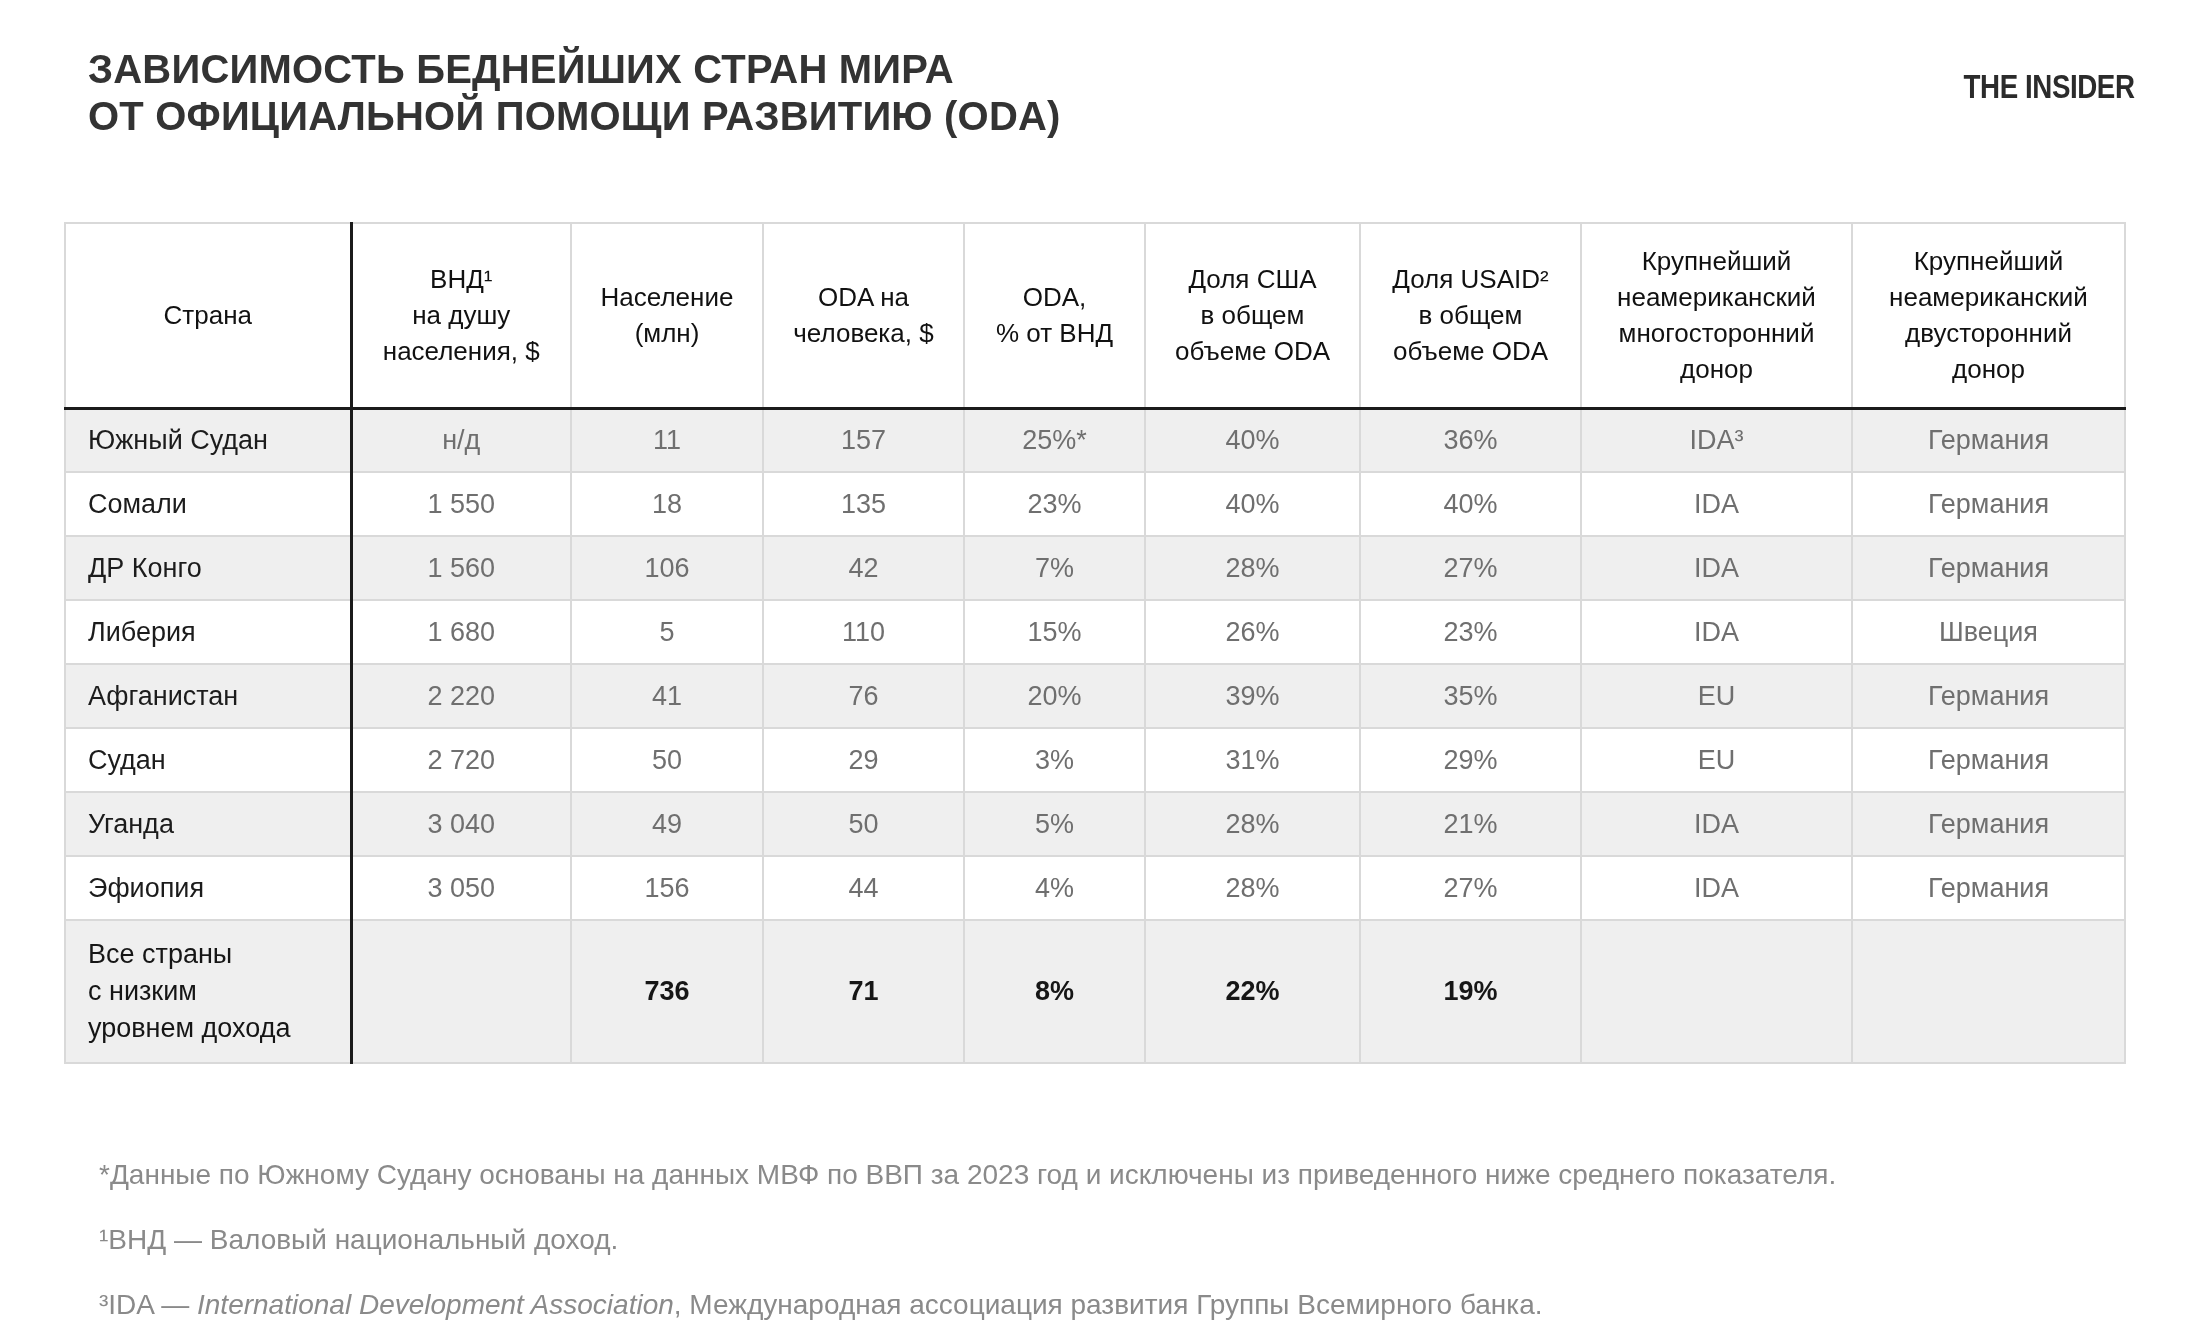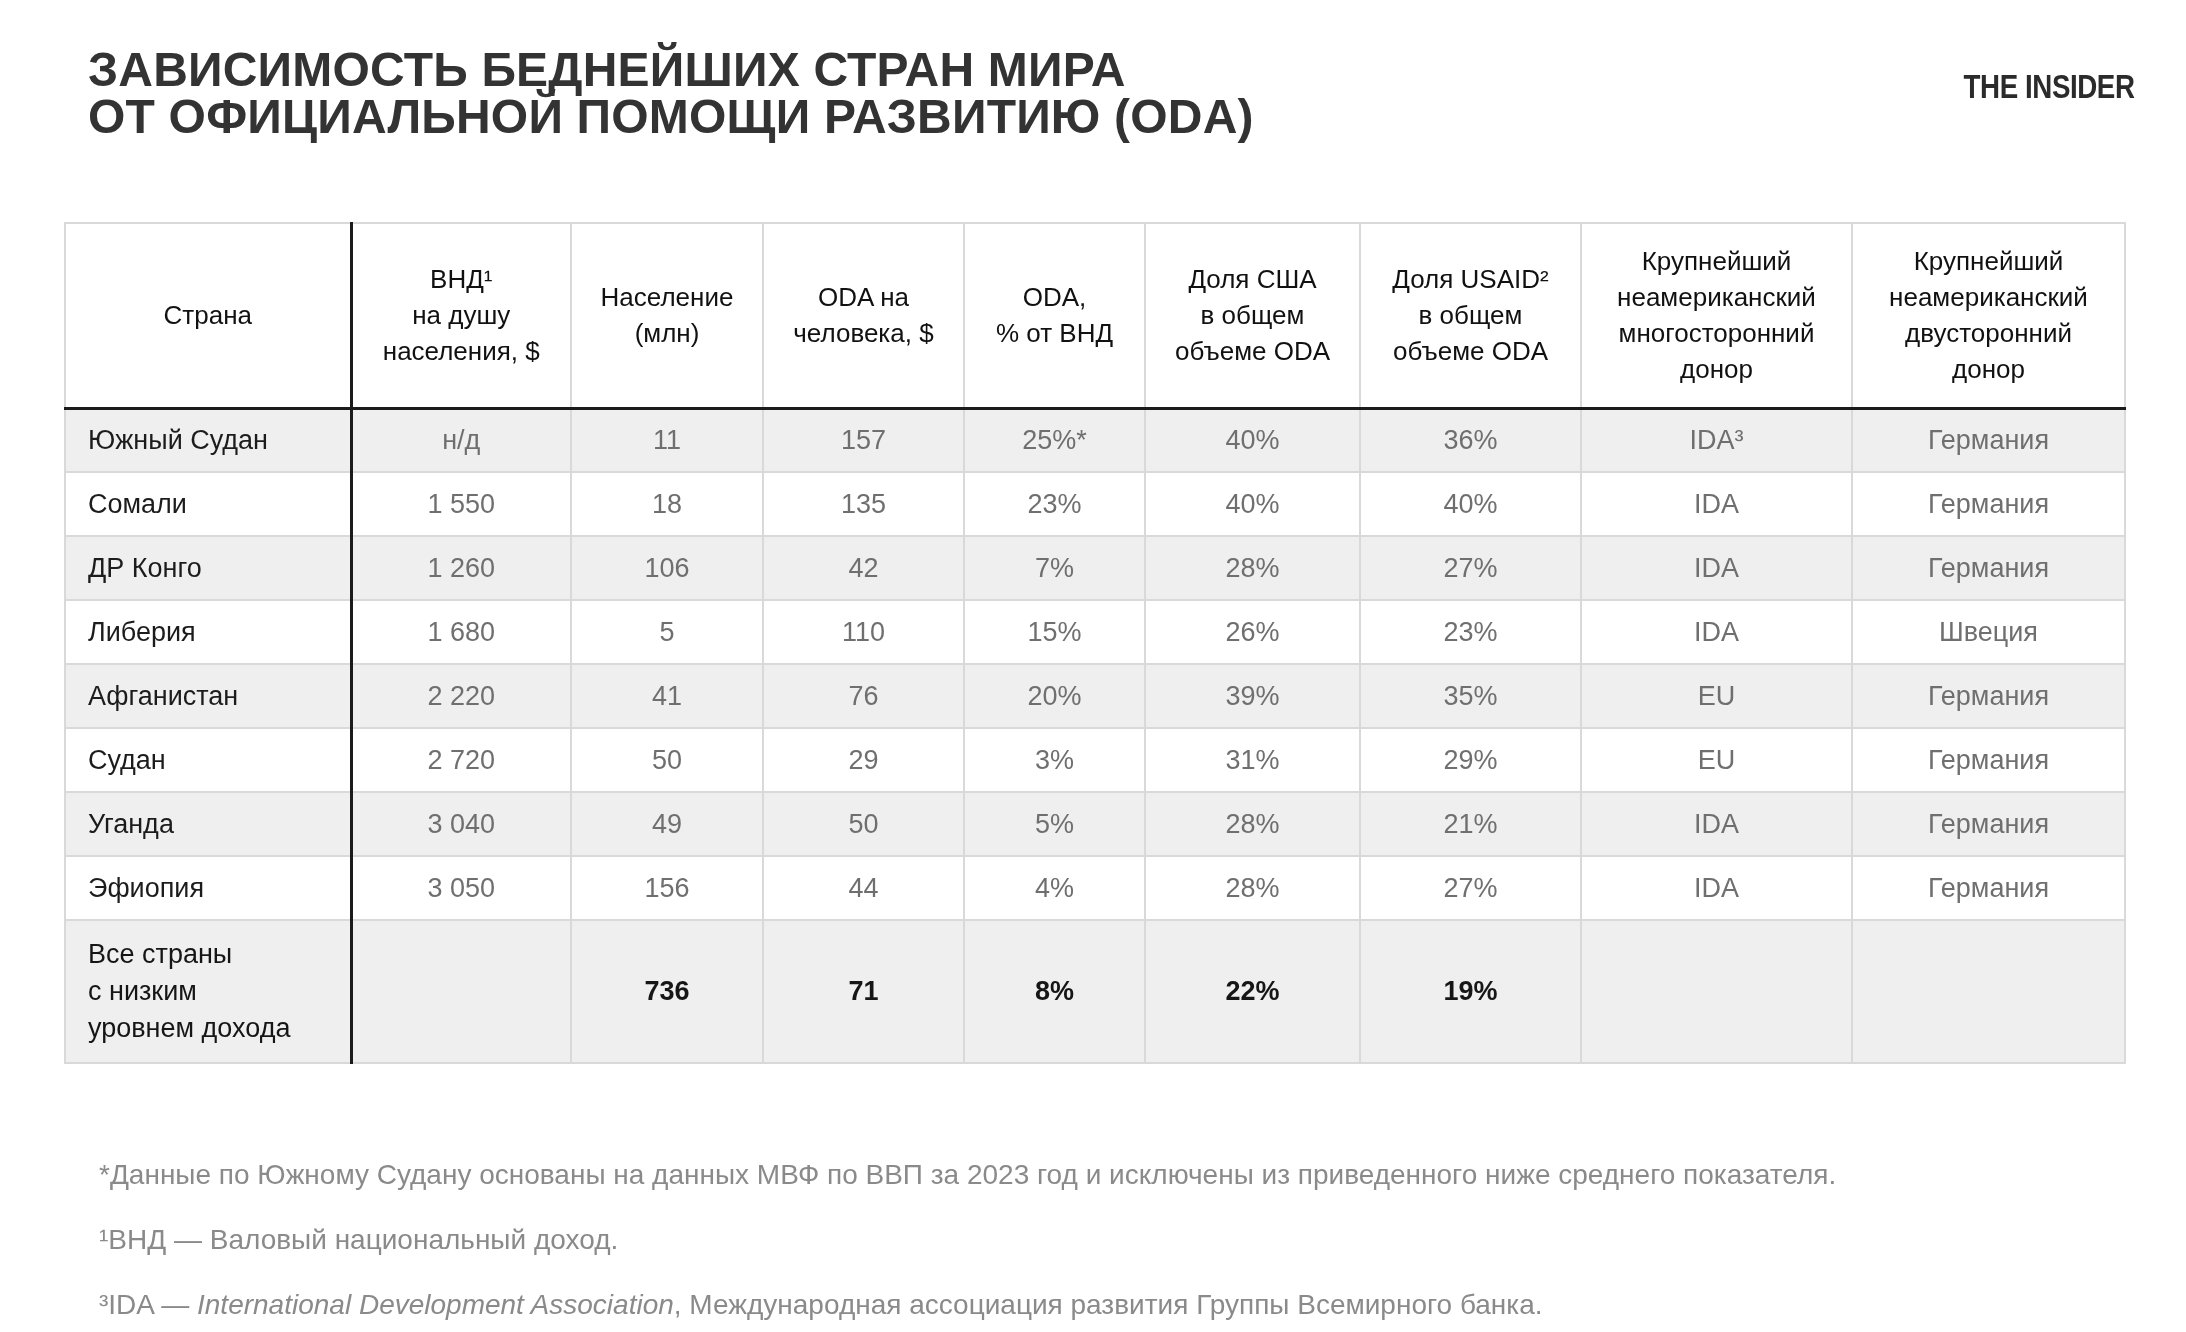--- a/index.html
+++ b/index.html
@@ -26,21 +26,21 @@
     position:absolute;
     left:88px;
     right:51px;
     top:46px;
     display:flex;
     justify-content:space-between;
     align-items:flex-start;
   }
   .title{
     margin:0;
-    font-size:48px;
+    font-size:40px;
     line-height:47px;
     font-weight:700;
     color:var(--title-color);
     letter-spacing:0.2px;
   }
   .title-line{display:block;}
   .logo{
     margin-top:22px;
     font-size:33px;
     font-weight:700;
@@ -188,21 +188,21 @@
           <td>18</td>
           <td>135</td>
           <td>23%</td>
           <td>40%</td>
           <td>40%</td>
           <td>IDA</td>
           <td>Германия</td>
         </tr>
         <tr class="striped">
           <td class="country">ДР Конго</td>
-          <td>1 260</td>
+          <td>1 560</td>
           <td>106</td>
           <td>42</td>
           <td>7%</td>
           <td>28%</td>
           <td>27%</td>
           <td>IDA</td>
           <td>Германия</td>
         </tr>
         <tr class="">
           <td class="country">Либерия</td>

